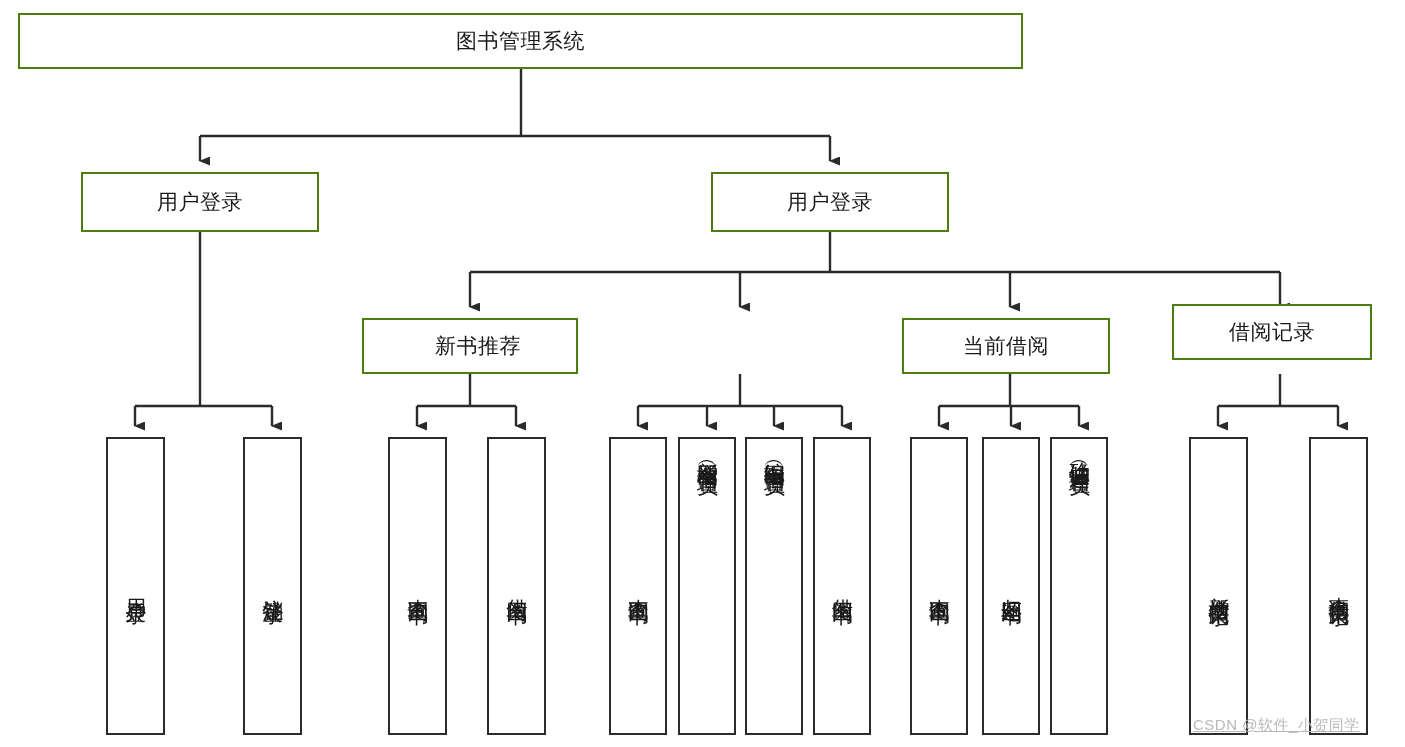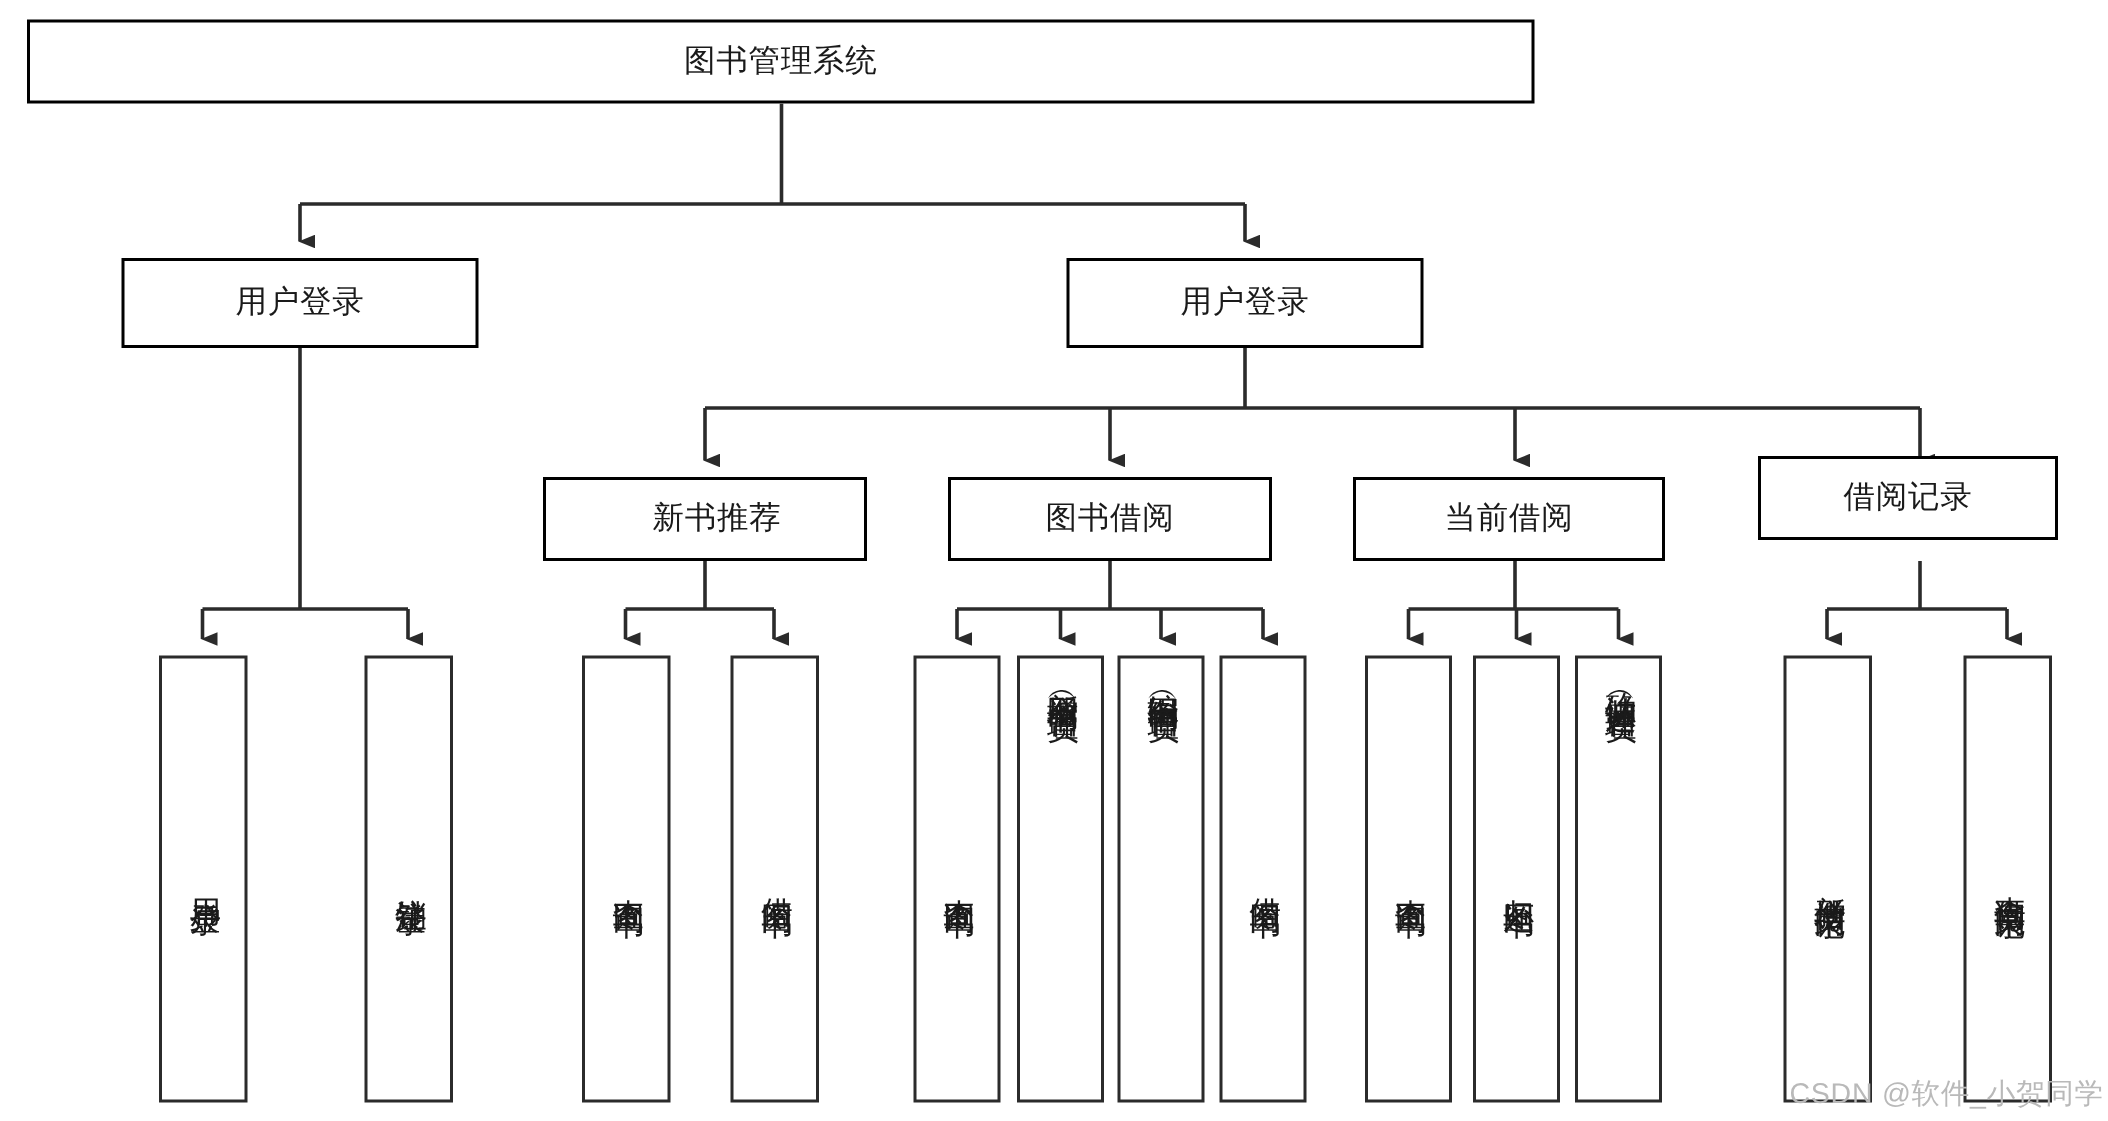--- a/index.html
+++ b/index.html
@@ -21,21 +21,21 @@
     position: absolute;
     left: 0;
     top: 0;
     width: 1405px;
     height: 747px;
   }
   .node-box {
     position: absolute;
     box-sizing: border-box;
     background: #ffffff;
-    border: 2px solid #000000;
+    border: 2px solid #4d7c0f;
     display: flex;
     align-items: center;
     justify-content: center;
     color: #1a1a1a;
   }
   .node-label {
     font-size: 21px;
     line-height: 1.15;
     letter-spacing: 0.5px;
     white-space: nowrap;
@@ -59,25 +59,26 @@
     writing-mode: vertical-rl;
     text-orientation: upright;
     font-size: 21px;
     line-height: 1.28;
     letter-spacing: 2px;
     white-space: nowrap;
     color: #1a1a1a;
   }
   .watermark {
     position: absolute;
-    font-size: 19px;
+    font-size: 15px;
     color: #b9b9b9;
     white-space: nowrap;
     letter-spacing: 0.5px;
     pointer-events: none;
+    text-decoration: underline;
   }
 </style>
 </head>
 <body>
 
 <div id="stage">
 
   <svg id="diagram-svg" viewBox="0 0 1405 747" xmlns="http://www.w3.org/2000/svg">
     <defs>
       <marker id="arrowhead" markerWidth="9" markerHeight="11" refX="4.5" refY="10" orient="auto" markerUnits="userSpaceOnUse">
@@ -135,23 +136,20 @@
   <div class="node-box" style="left:81px; top:172px; width:238px; height:60px;">
     <span class="node-label">用户登录</span>
   </div>
   <div class="node-box" style="left:711px; top:172px; width:238px; height:60px;">
     <span class="node-label">用户登录</span>
   </div>
 
   <div class="node-box" style="left:362px; top:318px; width:216px; height:56px;padding-left:16px;">
     <span class="node-label">新书推荐</span>
   </div>
-  <div class="node-box" style="left:632px; top:318px; width:216px; height:56px;">
-    <span class="node-label">图书借阅</span>
-  </div>
   <div class="node-box" style="left:902px; top:318px; width:208px; height:56px;">
     <span class="node-label">当前借阅</span>
   </div>
   <div class="node-box" style="left:1172px; top:304px; width:200px; height:56px;">
     <span class="node-label">借阅记录</span>
   </div>
 
   <div class="leaf-box" style="left:106px; top:437px; width:59px; height:298px;">
     <span class="leaf-label">用户登录</span>
   </div>

